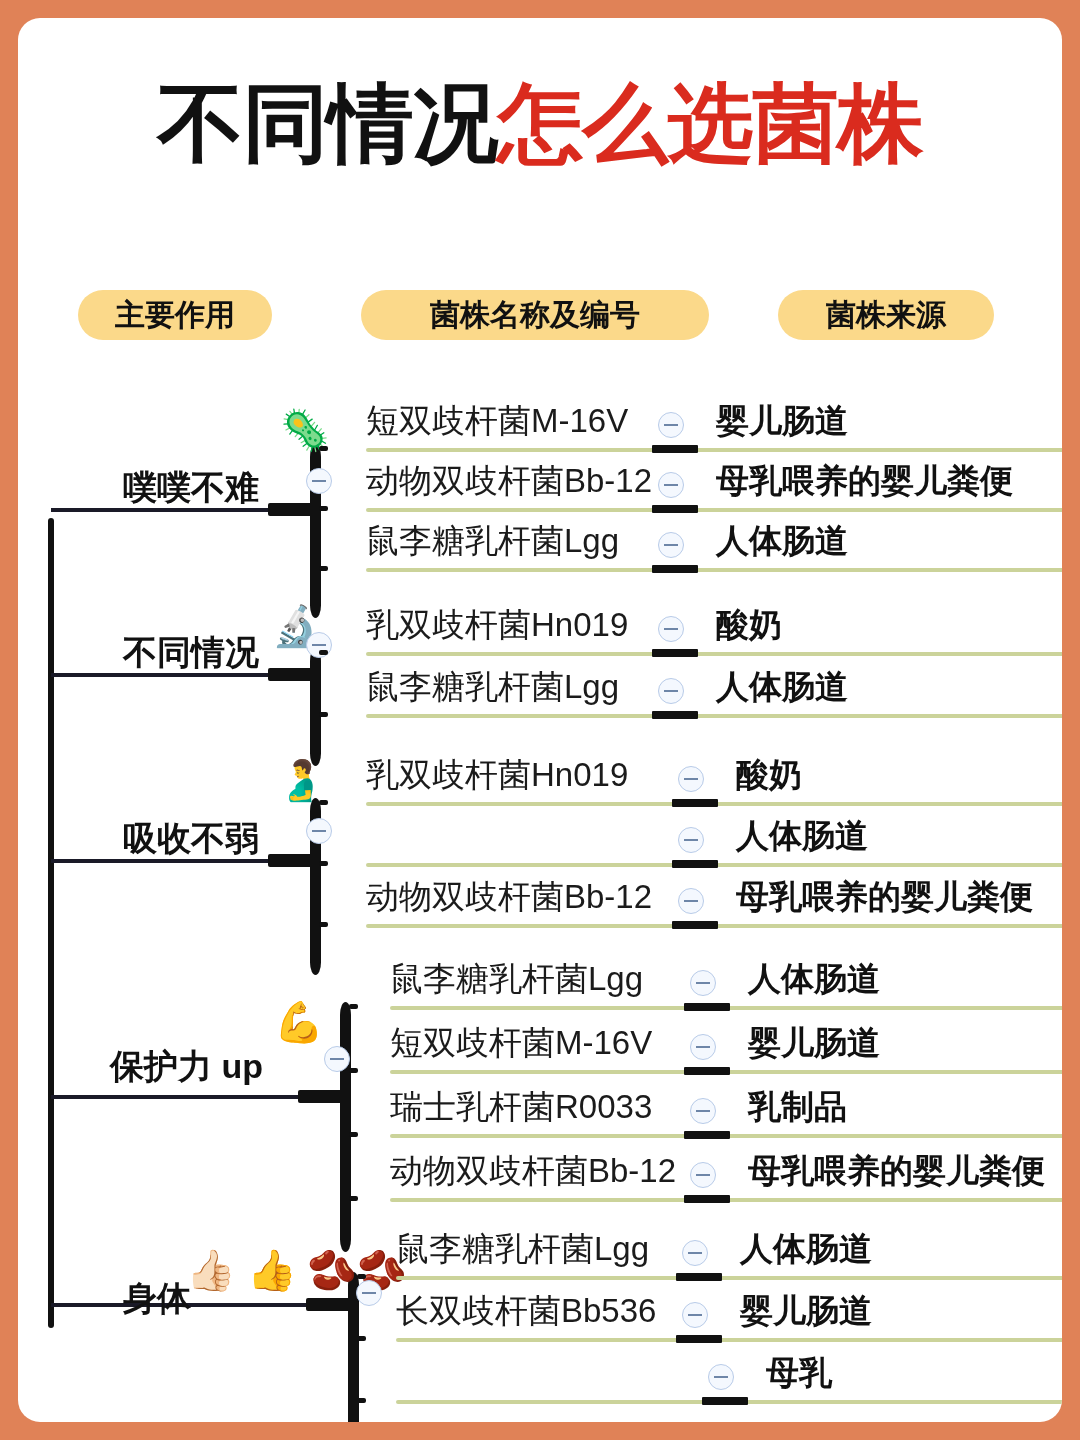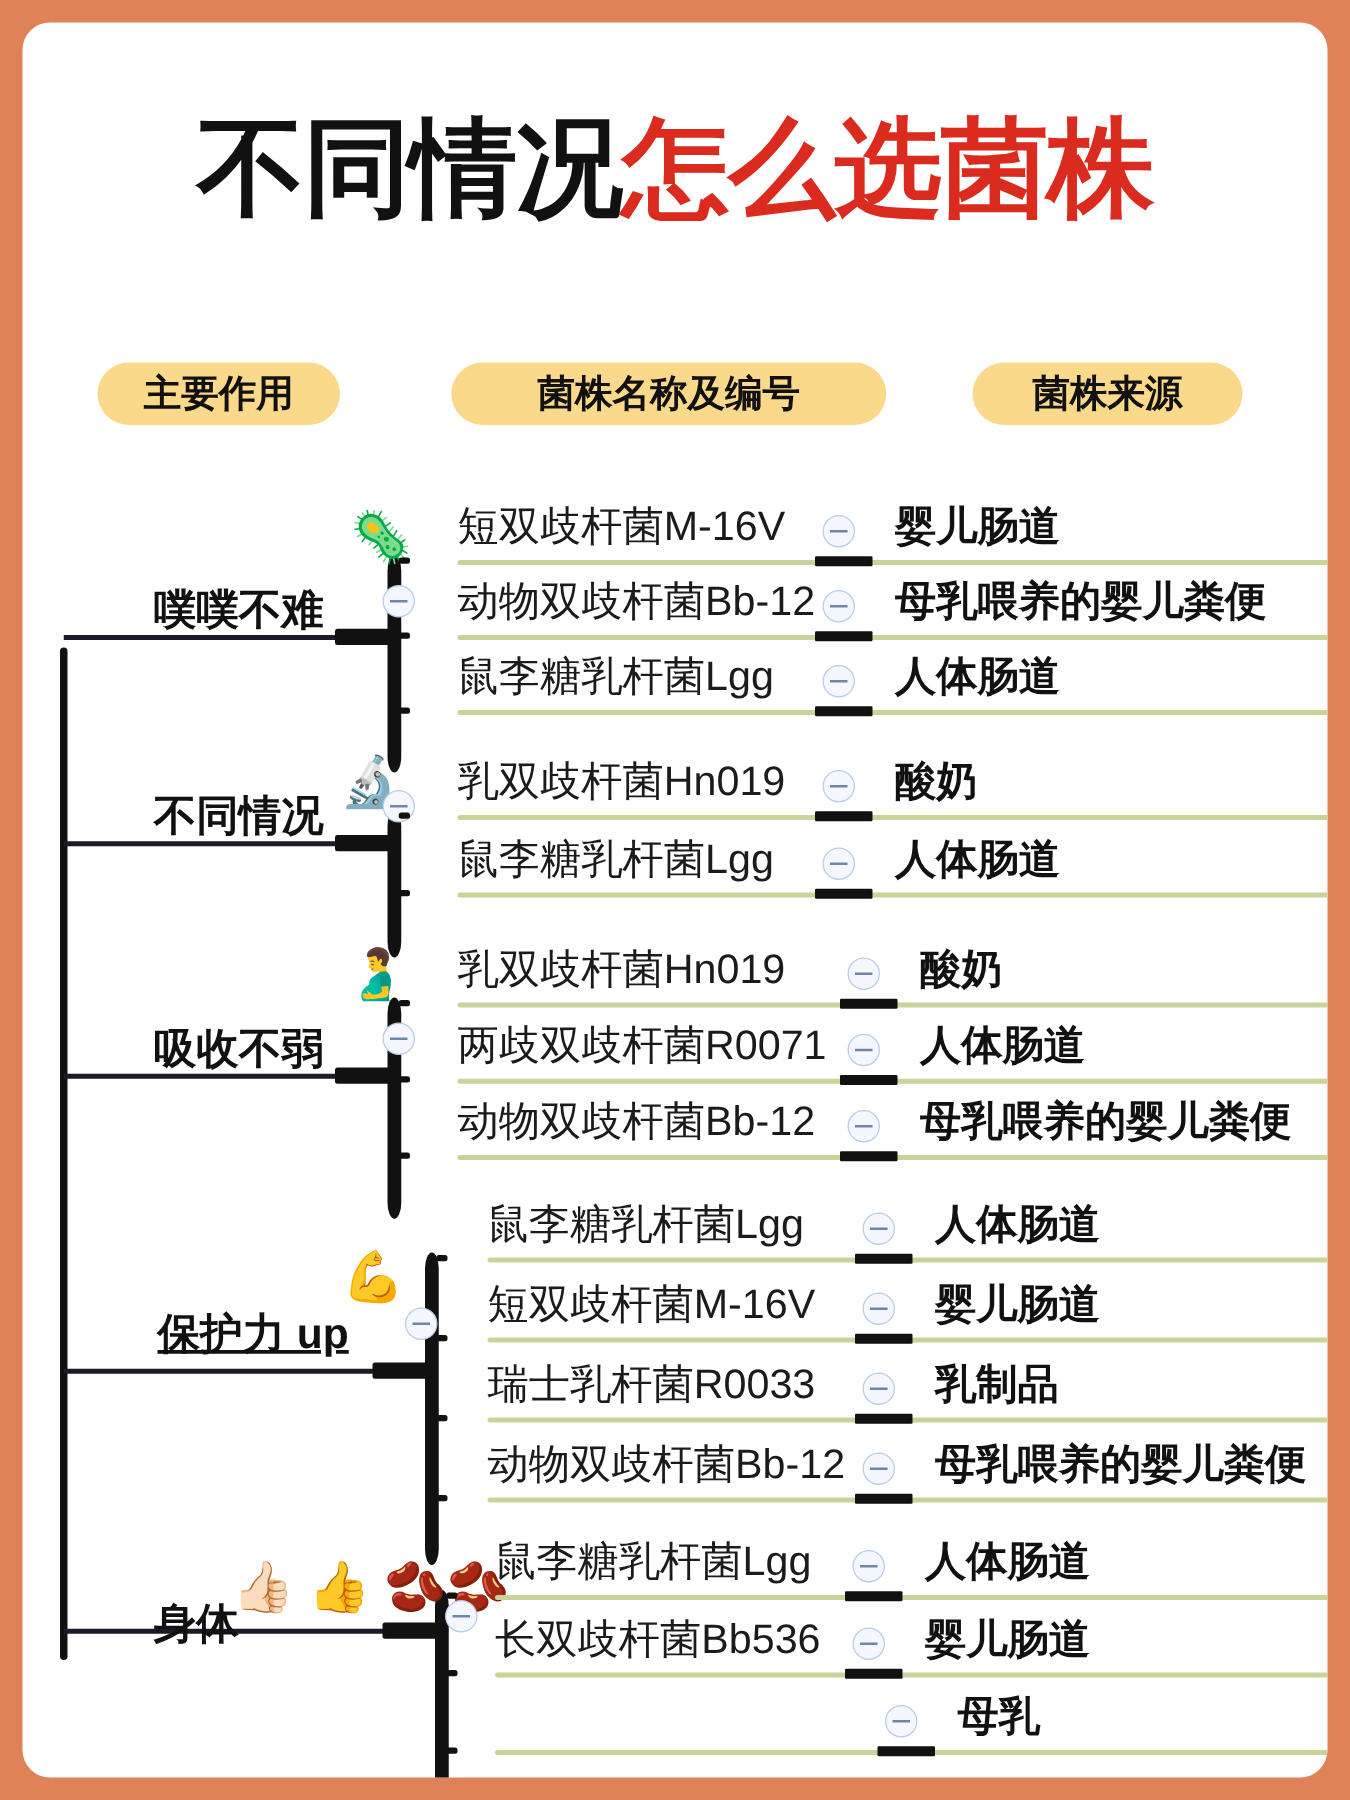--- a/index.html
+++ b/index.html
@@ -20,21 +20,20 @@
 
   
   .title{
     position:absolute;left:0;top:60px;width:1044px;
     text-align:center;
     font-size:86px;
     font-weight:bold;
     letter-spacing:-1px;
     line-height:1.05;
     white-space:nowrap;
-    margin-top:12px;
   }
   .title .t-black{color:#111111;}
   .title .t-red{color:#DA2B1E;}
 
   
   .pill{
     position:absolute;
     background:#FBD98A;
     border-radius:40px;
     height:50px;
@@ -201,38 +200,37 @@
       <div class="brace-tick" style="left: 301px; top: 782px;"></div>
       <div class="row" style="left: 348px; top: 732px; width: 760px;">
         <div class="r-name">乳双歧杆菌Hn019</div>
         <div class="r-minus" style="left: 312px;"></div>
         <div class="r-src" style="left: 370px;">酸奶</div>
         <div class="r-line" style="width: 760px;"></div>
         <div class="r-line-dark" style="left: 306px; width: 46px;"></div>
       </div>
       <div class="brace-tick" style="left: 301px; top: 843px;"></div>
       <div class="row" style="left: 348px; top: 793px; width: 760px;">
-        <div class="r-name">两歧双歧杆菌R0071</div>
         <div class="r-minus" style="left: 312px;"></div>
         <div class="r-src" style="left: 370px;">人体肠道</div>
         <div class="r-line" style="width: 760px;"></div>
         <div class="r-line-dark" style="left: 306px; width: 46px;"></div>
       </div>
       <div class="brace-tick" style="left: 301px; top: 904px;"></div>
       <div class="row" style="left: 348px; top: 854px; width: 820px;">
         <div class="r-name">动物双歧杆菌Bb-12</div>
         <div class="r-minus" style="left: 312px;"></div>
         <div class="r-src" style="left: 370px;">母乳喂养的婴儿粪便</div>
         <div class="r-line" style="width: 820px;"></div>
         <div class="r-line-dark" style="left: 306px; width: 46px;"></div>
       </div>
       <div class="branch" style="left: 33px; top: 1077px; width: 289px;"></div>
       <div class="brace-stem" style="left: 280px; top: 1072px; width: 46px;"></div>
       <div class="brace" style="left: 322px; top: 984px; height: 250px;"></div>
-      <div class="g-label" style="left: 108px; top: 1026px; text-decoration: underline;">保护力 up</div>
+      <div class="g-label" style="left: 92px; top: 1026px;">保护力 up</div>
       <div class="g-emoji" style="left: 256px; top: 984px;">💪</div>
       <div class="g-minus" style="left: 306px; top: 1028px;"></div>
       <div class="brace-tick" style="left: 331px; top: 986px;"></div>
       <div class="row" style="left: 372px; top: 936px; width: 740px;">
         <div class="r-name">鼠李糖乳杆菌Lgg</div>
         <div class="r-minus" style="left: 300px;"></div>
         <div class="r-src" style="left: 358px;">人体肠道</div>
         <div class="r-line" style="width: 740px;"></div>
         <div class="r-line-dark" style="left: 294px; width: 46px;"></div>
       </div>

